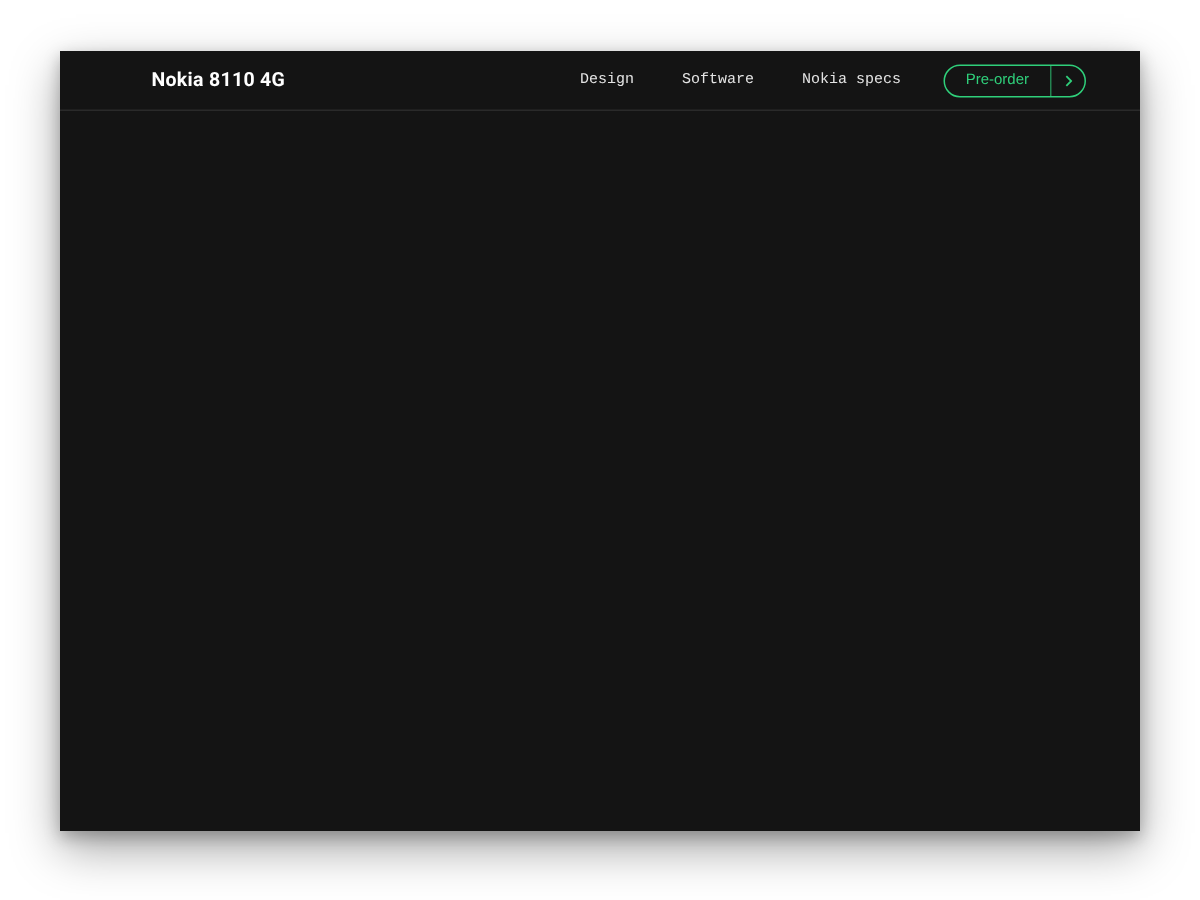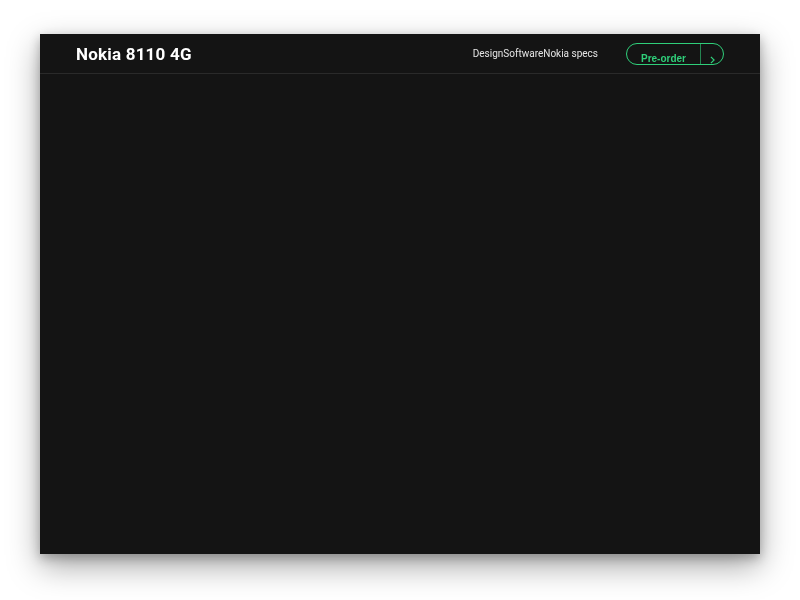--- a/index.html
+++ b/index.html
@@ -30,54 +30,56 @@
     .navbar {
       height: 40px;
       display: flex;
       align-items: center;
       padding: 0 36px;
       border-bottom: 1px solid #2a2a2a;
     }
     
     .brand {
       color: #ffffff;
-      font-size: 17px;
+      font-size: 13px;
       font-weight: 700;
       letter-spacing: 0.2px;
+      margin-left: 25px;
     }
     
     .nav-spacer {
       flex: 1;
     }
     
     .nav-links {
       display: flex;
       align-items: flex-start;
+      gap: 32px;
+      font-family: Liberation Mono, monospace;
     }
     
     .nav-link {
       color: #e4e4e4;
       font-size: 10px;
       font-weight: 400;
       cursor: pointer;
     }
     
     .preorder-btn {
       display: flex;
-      align-items: flex-end;
+      align-items: center;
       height: 22px;
       border: 1px solid #2fcf7a;
       border-radius: 11px;
       color: #2fcf7a;
       font-size: 10px;
       cursor: pointer;
       background: transparent;
       overflow: hidden;
       margin-left: 28px;
-      font-weight: bold;
     }
     
     .preorder-label {
       padding: 0 14px 0 14px;
     }
     
     .preorder-divider {
       width: 1px;
       height: 100%;
       background: #2fcf7a;

